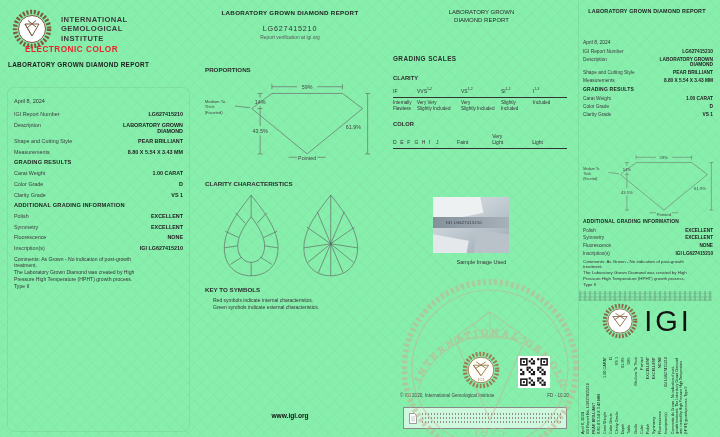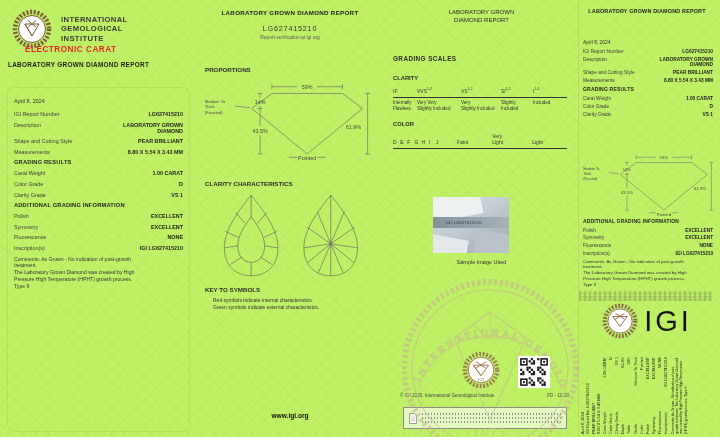--- a/index.html
+++ b/index.html
@@ -1,17 +1,17 @@
 <!DOCTYPE html>
 <html><head>
 <meta charset="utf-8">
 <style>
   * { margin:0; padding:0; box-sizing:border-box; }
   body { font-family:"Liberation Sans", sans-serif; background:#e9e9e9; }
-  .sheet { position:relative; width:720px; height:437px; background:#bef264; overflow:hidden; color:#2d2d2d; }
+  .sheet { position:relative; width:720px; height:437px; background:#86efac; overflow:hidden; color:#2d2d2d; }
   .wmpattern { position:absolute; inset:0; pointer-events:none;
     background-image:
       repeating-linear-gradient(45deg, rgba(120,115,110,.04) 0 1.5px, transparent 1.5px 9px),
       repeating-linear-gradient(-45deg, rgba(120,115,110,.04) 0 1.5px, transparent 1.5px 9px);
   }
   .vdivider { position:absolute; left:578px; top:0; width:1px; height:437px; background:rgba(0,0,0,.07); }
 
   
   .frow { display:flex; justify-content:space-between; align-items:flex-start; }
   .frow .lab { color:#3c3c3c; }
@@ -115,21 +115,21 @@
     <div class="logo-row">
       <svg width="40" height="40" viewBox="0 0 40 40">
         <circle cx="20" cy="20" r="17" fill="none" stroke="#7c5a3c" stroke-width="4.5" stroke-dasharray="2,1.7"></circle>
         <circle cx="20" cy="20" r="13.5" fill="#fff" stroke="#7c5a3c" stroke-width="1"></circle>
         <path d="M13,15 L27,15 L20,27 Z M13,15 L20,27 M16,11.5 L24,18 M24,11.5 L15,19" fill="none" stroke="#7c5a3c" stroke-width="1"></path>
       </svg>
       <div class="orgname" style="white-space:pre-line">INTERNATIONAL
 GEMOLOGICAL
 INSTITUTE</div>
     </div>
-    <div class="ecopy">ELECTRONIC CARAT</div>
+    <div class="ecopy">ELECTRONIC COLOR</div>
     <div class="p1-title">LABORATORY GROWN DIAMOND REPORT</div>
 
     <div class="p1-card">
       <div class="date">April 8, 2024</div>
       <div class="frow">
           <span class="lab">IGI Report Number</span>
           <span class="val">LG627415210</span>
         </div>
       <div class="frow">
           <span class="lab">Description</span>

